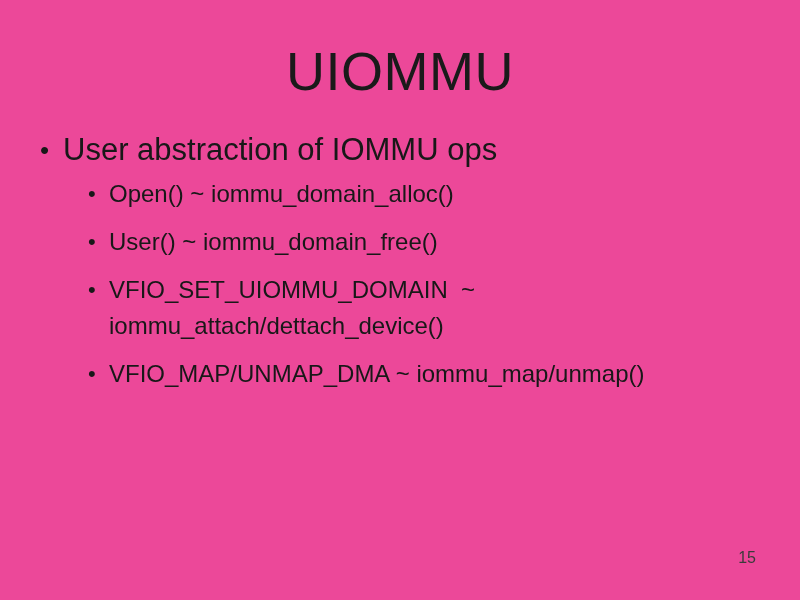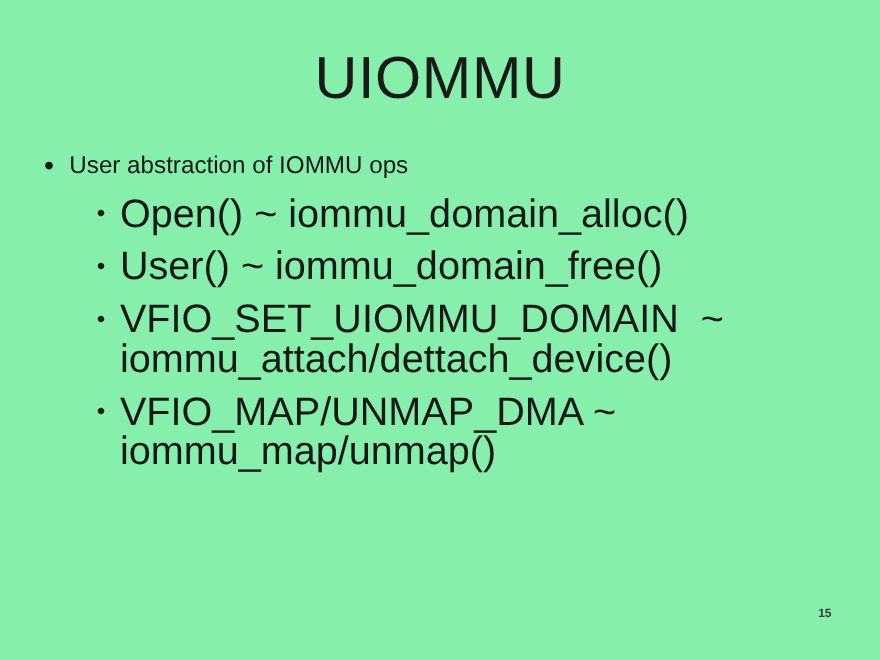--- a/index.html
+++ b/index.html
@@ -10,21 +10,21 @@
   body {
     background: #ffffff;
     font-family: "Liberation Sans", sans-serif;
     -webkit-font-smoothing: antialiased;
   }
 
   .slide {
     position: relative;
     width: 800px;
     height: 600px;
-    background: #86efac;
+    background: #ec4899;
     overflow: hidden;
     box-sizing: border-box;
   }
 
   
   .slide-title {
     position: absolute;
     left: 0;
     top: 40px;
     width: 800px;
@@ -67,50 +67,50 @@
     font-size: 31px;
     line-height: 40px;
     margin-bottom: 6px;
   }
   .level-1 > .bullet-marker {
     width: 23px;
     font-size: 26px;
     line-height: 40px;
   }
   .level-1 > .bullet-text {
-    font-size: 22px;
+    font-size: 31px;
     line-height: 40px;
   }
 
   
   .level-2 {
     font-size: 28px;
     line-height: 36px;
     margin-left: 48px;
     margin-bottom: 12px;
   }
   .level-2 > .bullet-marker {
     width: 21px;
     font-size: 22px;
     line-height: 36px;
   }
   .level-2 > .bullet-text {
-    font-size: 36px;
+    font-size: 24px;
     line-height: 36px;
   }
 
   
   .page-number {
     position: absolute;
     right: 44px;
     bottom: 33px;
-    font-size: 11px;
+    font-size: 16px;
     line-height: 18px;
     color: #3b3b3b;
-    font-weight: 700;
+    font-weight: 400;
   }
 </style>
 </head>
 <body>
 
 <div class="slide">
 
   <div class="slide-title">UIOMMU</div>
 
   <div class="body-area">

